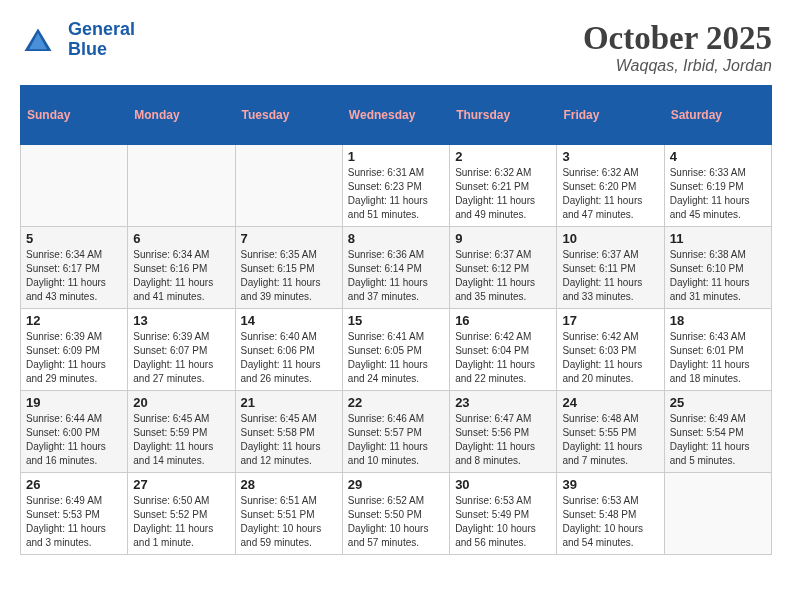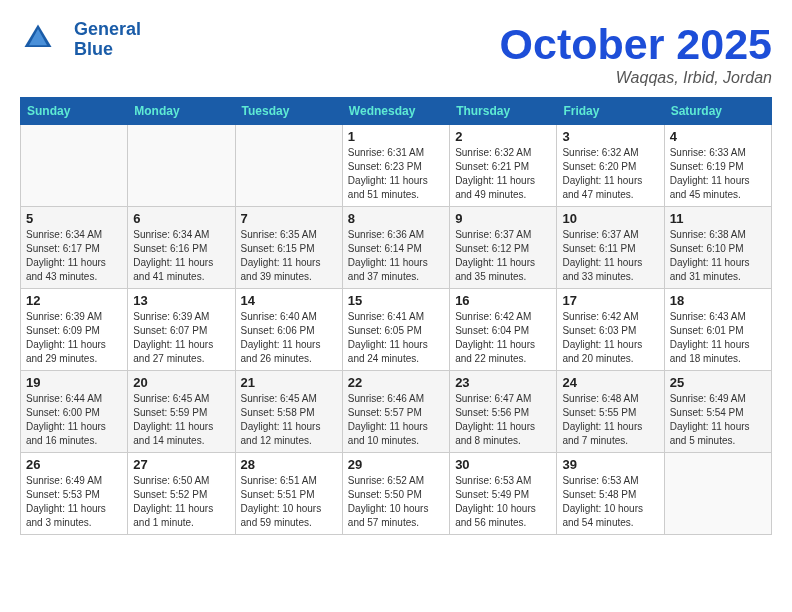--- a/index.html
+++ b/index.html
@@ -11,59 +11,60 @@
       padding: 20px;
     }
     .header {
       display: flex;
       justify-content: space-between;
       align-items: flex-start;
       margin-bottom: 10px;
     }
     .logo {
       display: flex;
-      align-items: flex-start;
-      gap: 18px;
+      align-items: flex-end;
+      gap: 12px;
     }
     .logo-text {
       font-size: 18px;
       font-weight: bold;
       color: #333;
       line-height: 1.1;
     }
     .logo-text span {
       color: #1a5ca8;
     }
     .logo-icon {
       width: 36px;
       height: 36px;
     }
     .title-block {
       text-align: right;
     }
     .month-title {
-      font-size: 43px;
-      font-weight: bold;
-      color: #1d4ed8;
+      font-size: 33px;
+      font-weight: bold;
+      color: #404040;
+      font-family: Liberation Serif, serif;
     }
     .location {
       font-size: 16px;
       color: #555;
       font-style: italic;
     }
     table {
       width: 100%;
       border-collapse: collapse;
       font-size: 11px;
     }
     th {
       background-color: #1a5ca8;
-      color: #5eead4;
+      color: #fca5a5;
       text-align: left;
-      padding: 6px 6px;
+      padding: 22px 6px;
       font-size: 12px;
       font-weight: bold;
       border: 1px solid #1a5ca8;
     }
     td {
       border: 1px solid #ccc;
       vertical-align: top;
       padding: 4px 5px;
       width: calc(100% / 7);
       height: 80px;

